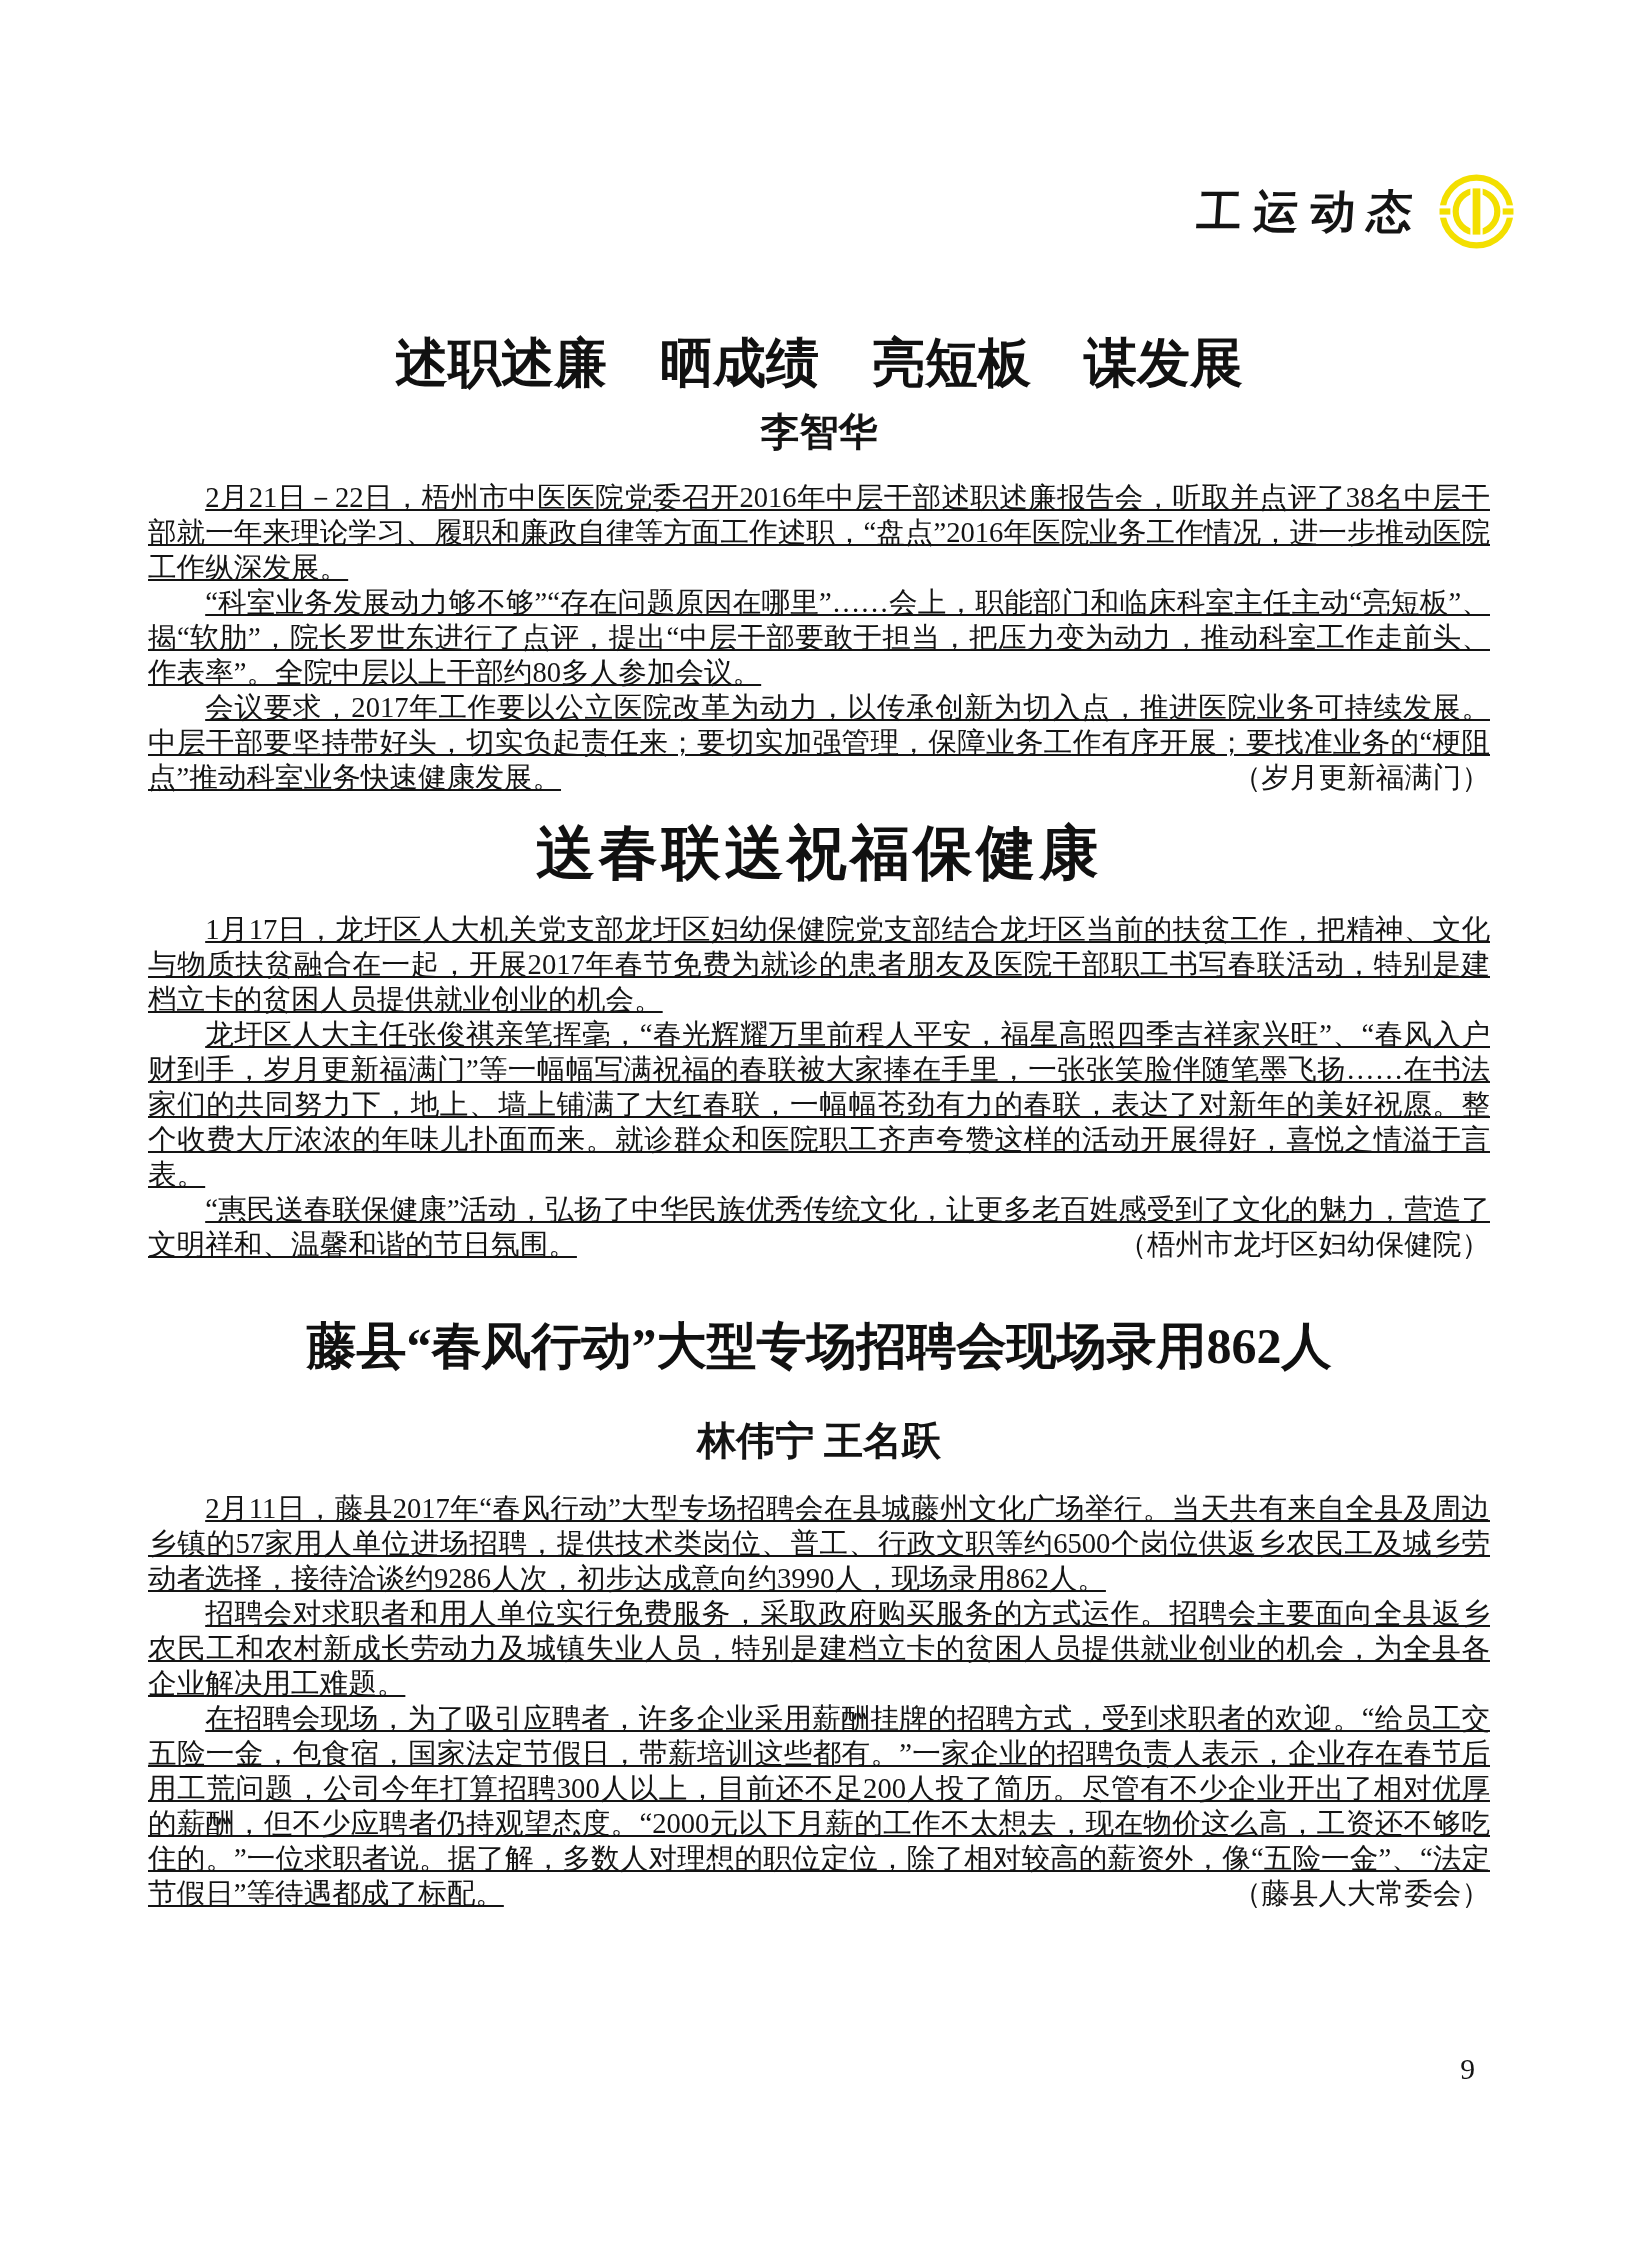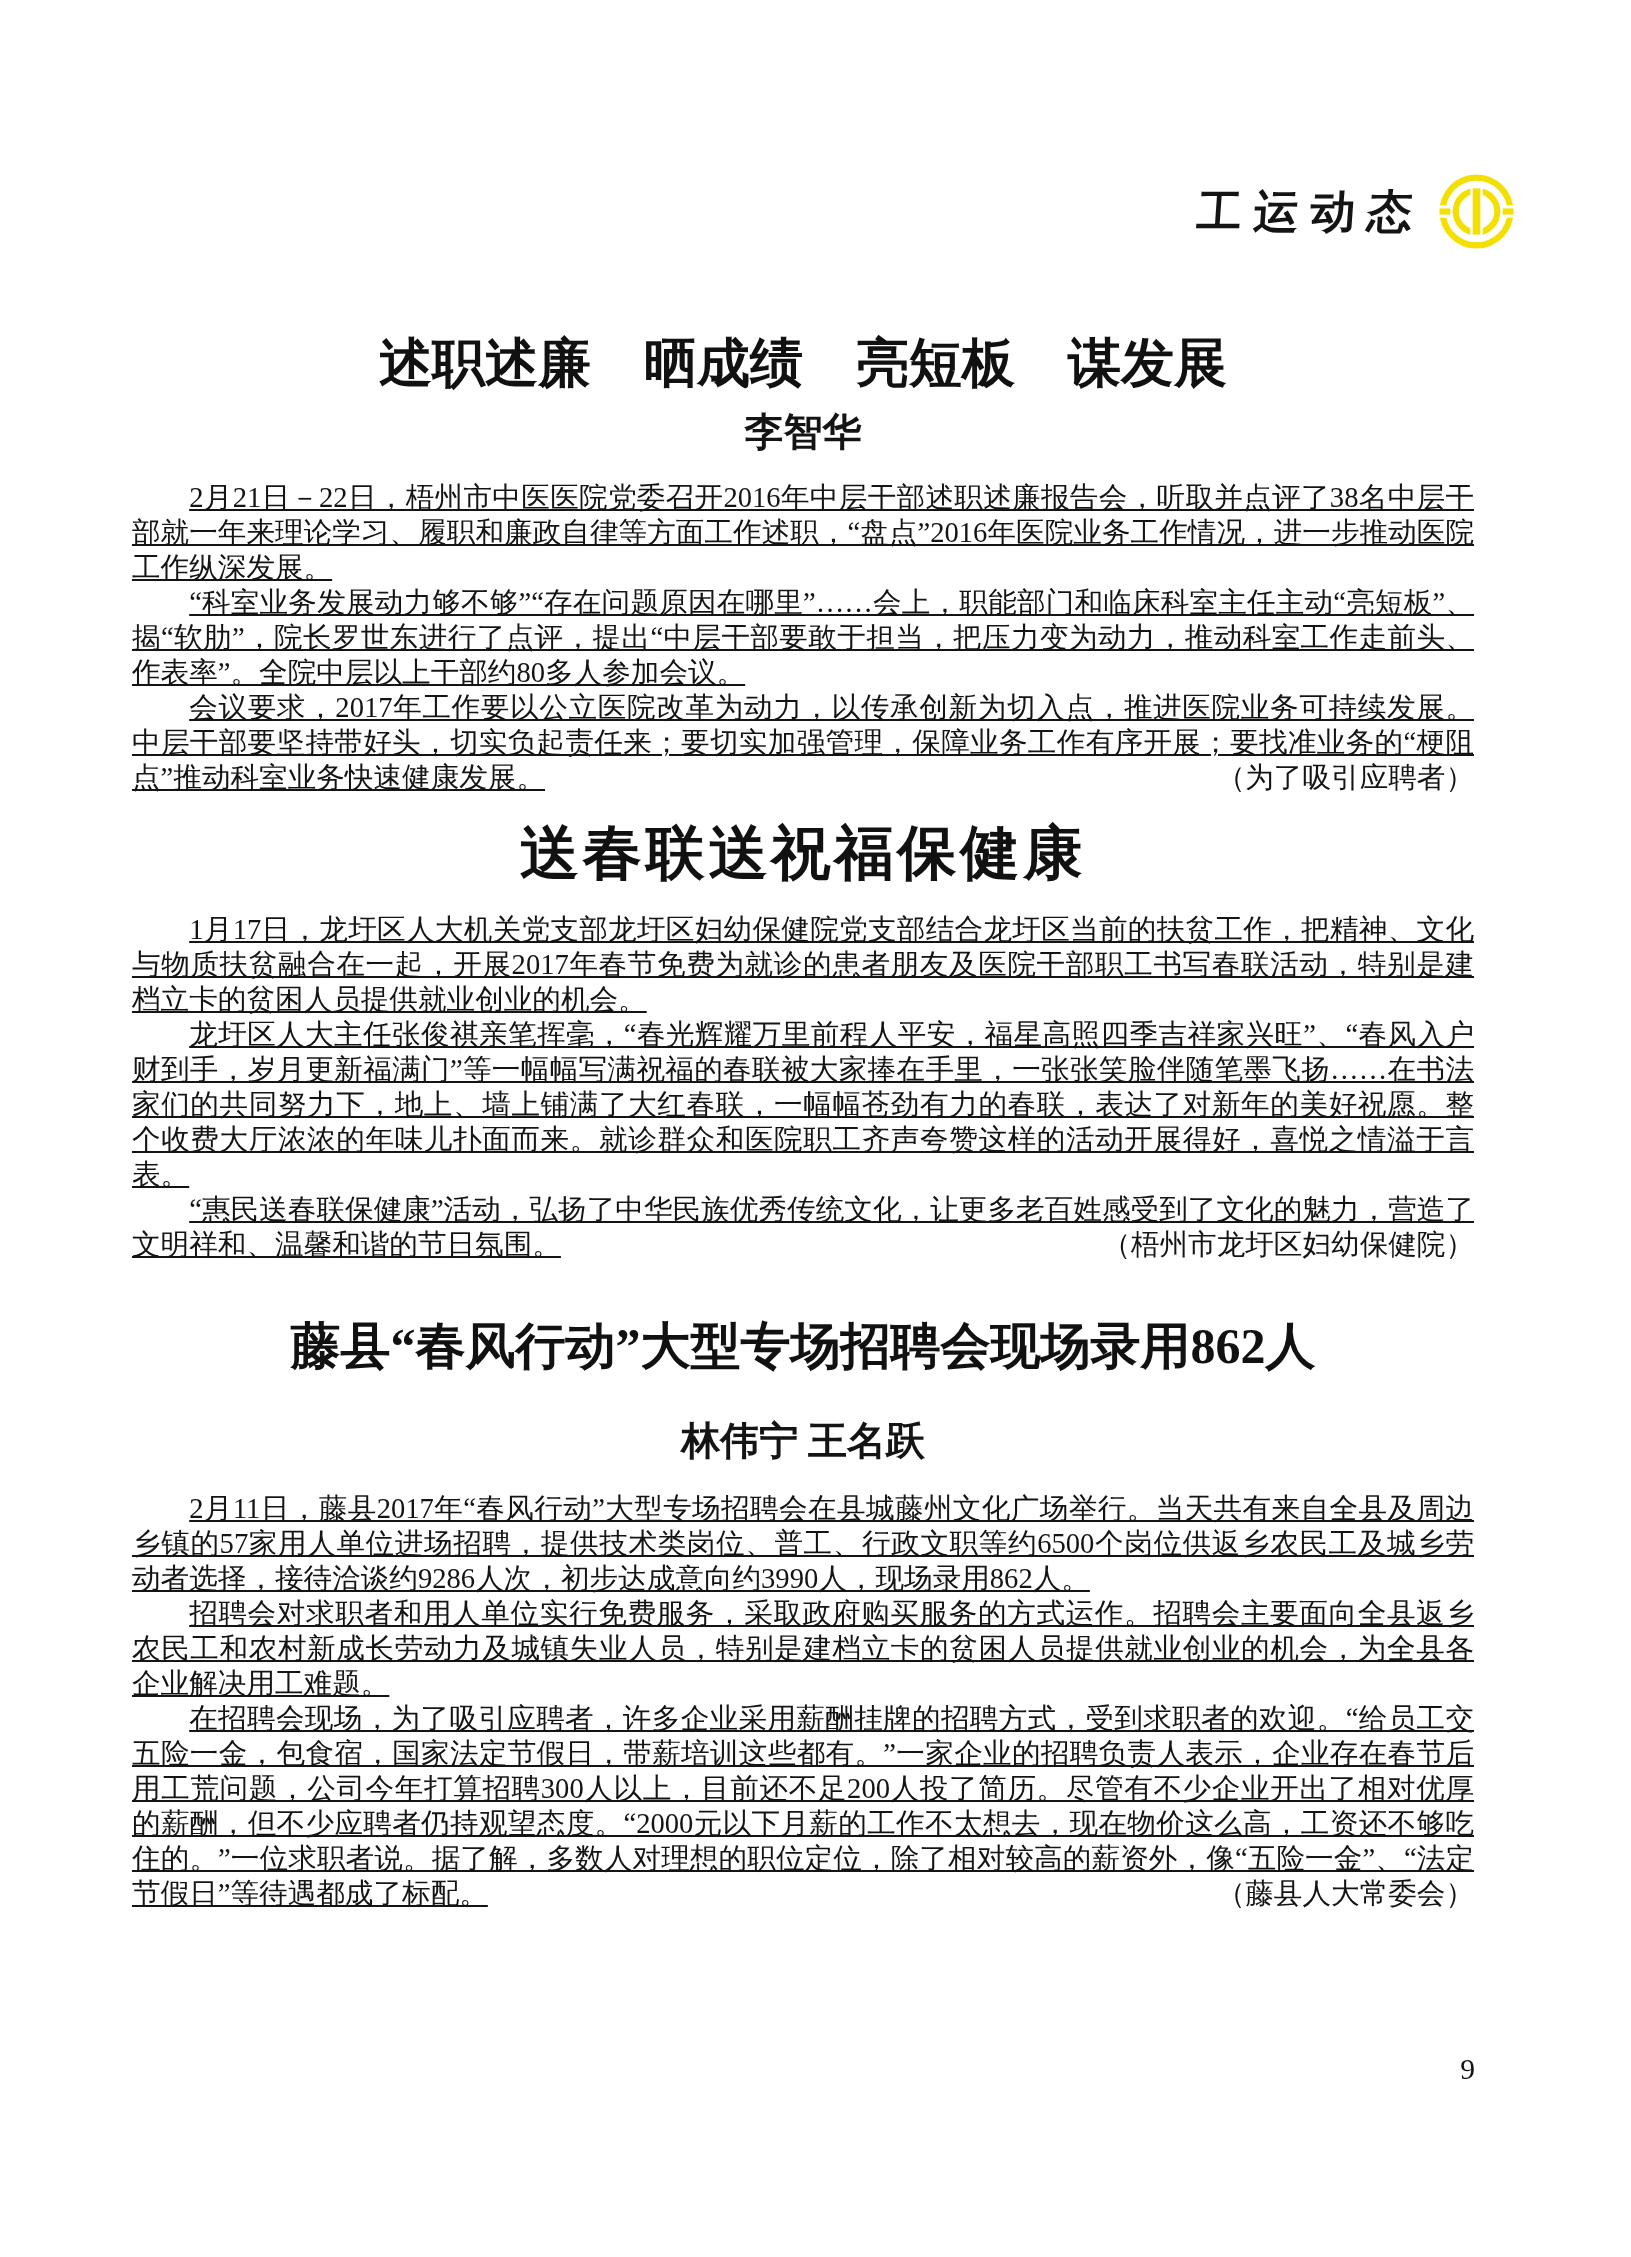--- a/index.html
+++ b/index.html
@@ -19,21 +19,21 @@
   .masthead-text {
     font-size:45px;
     font-weight:bold;
     letter-spacing:11.8px;
     transform:skewX(-4deg);
     white-space:nowrap;
   }
   .logo { width:77px; height:77px; display:block; }
   .content {
     position:absolute;
-    top:0; left:132px;
+    top:0; left:148px;
     width:1342px;
   }
   .article-title {
     margin:0; padding:0;
     text-align:center;
     font-weight:bold;
     color:#111;
   }
   .t1 { margin-top:333px; font-size:53px; line-height:61px; }
   .t2 { margin-top:24px;  font-size:59px; line-height:69px; letter-spacing:3.9px; }
@@ -100,21 +100,21 @@
   <main class="content">
 
     <section>
       <h1 class="article-title t1">述职述廉　晒成绩　亮短板　谋发展</h1>
       <div class="article-author a1">李智华</div>
       <div class="article-body b1">
         <p class="para">2月21日－22日，梧州市中医医院党委召开2016年中层干部述职述廉报告会，听取并点评了38名中层干部就一年来理论学习、履职和廉政自律等方面工作述职，“盘点”2016年医院业务工作情况，进一步推动医院工作纵深发展。</p>
         <p class="para">“科室业务发展动力够不够”“存在问题原因在哪里”……会上，职能部门和临床科室主任主动“亮短板”、揭“软肋”，院长罗世东进行了点评，提出“中层干部要敢于担当，把压力变为动力，推动科室工作走前头、作表率”。全院中层以上干部约80多人参加会议。</p>
         <p class="para para-last">
           <span>会议要求，2017年工作要以公立医院改革为动力，以传承创新为切入点，推进医院业务可持续发展。中层干部要坚持带好头，切实负起责任来；要切实加强管理，保障业务工作有序开展；要找准业务的“梗阻点”推动科室业务快速健康发展。</span>
-          <span class="attribution">（为了吸引应聘者）</span>
+          <span class="attribution">（岁月更新福满门）</span>
         </p>
       </div>
     </section>
 
     <section>
       <h1 class="article-title t2">送春联送祝福保健康</h1>
       <div class="article-body b2">
         <p class="para">1月17日，龙圩区人大机关党支部龙圩区妇幼保健院党支部结合龙圩区当前的扶贫工作，把精神、文化与物质扶贫融合在一起，开展2017年春节免费为就诊的患者朋友及医院干部职工书写春联活动，特别是建档立卡的贫困人员提供就业创业的机会。</p>
         <p class="para">龙圩区人大主任张俊祺亲笔挥毫，“春光辉耀万里前程人平安，福星高照四季吉祥家兴旺”、“春风入户财到手，岁月更新福满门”等一幅幅写满祝福的春联被大家捧在手里，一张张笑脸伴随笔墨飞扬……在书法家们的共同努力下，地上、墙上铺满了大红春联，一幅幅苍劲有力的春联，表达了对新年的美好祝愿。整个收费大厅浓浓的年味儿扑面而来。就诊群众和医院职工齐声夸赞这样的活动开展得好，喜悦之情溢于言表。</p>
         <p class="para para-last">

